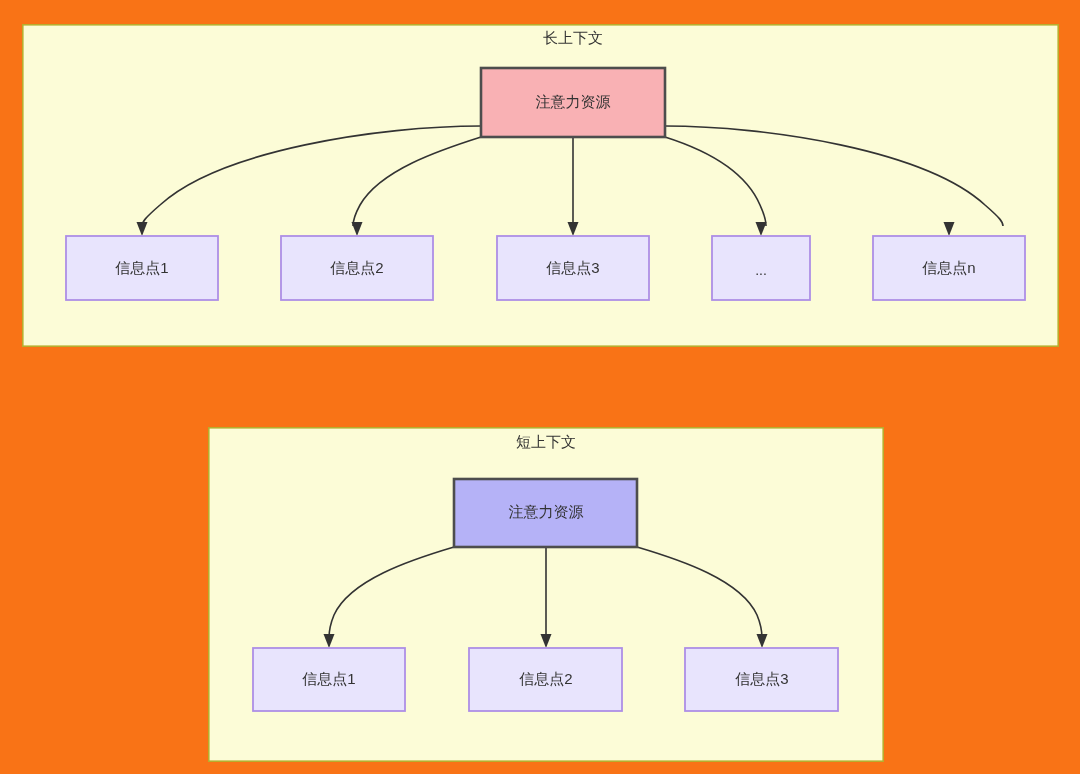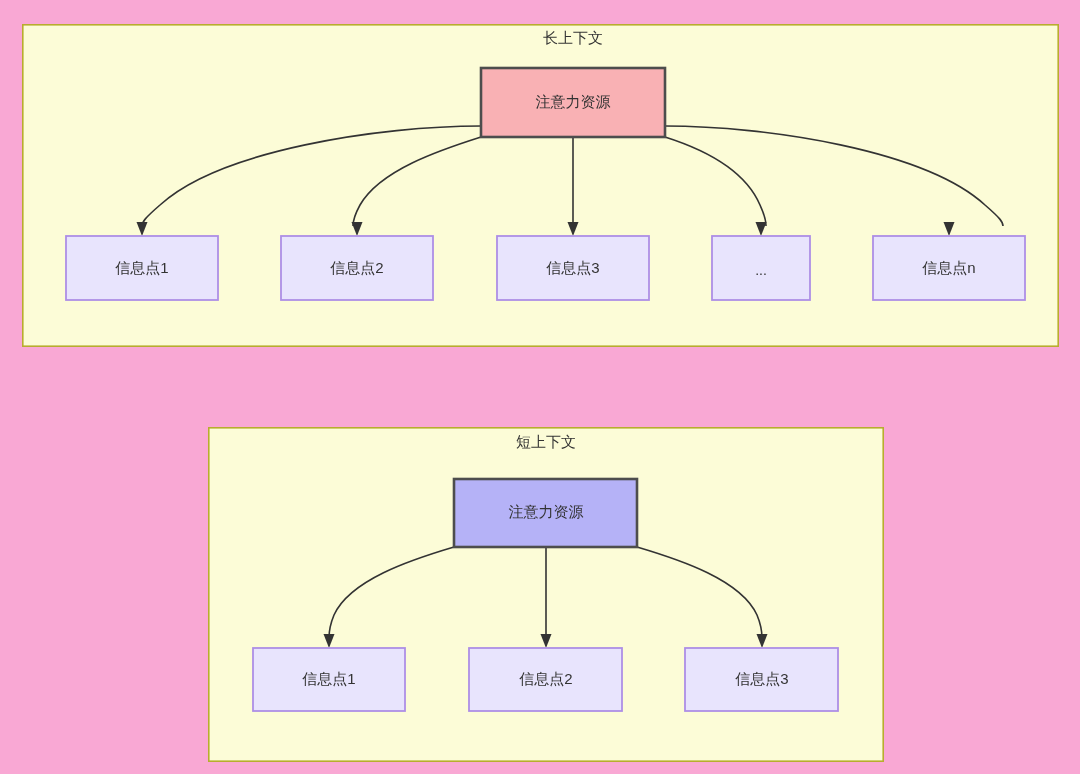--- a/index.html
+++ b/index.html
@@ -10,21 +10,21 @@
   body {
     width: 1080px;
     height: 774px;
     font-family: "Liberation Sans", "DejaVu Sans", sans-serif;
     overflow: hidden;
   }
   #diagram-root {
     position: relative;
     width: 1080px;
     height: 774px;
-    background: #f9a8d4;
+    background: #f97316;
   }
   svg.canvas {
     position: absolute;
     left: 0;
     top: 0;
     width: 1080px;
     height: 774px;
   }
   .panel-title {
     font-size: 15px;

